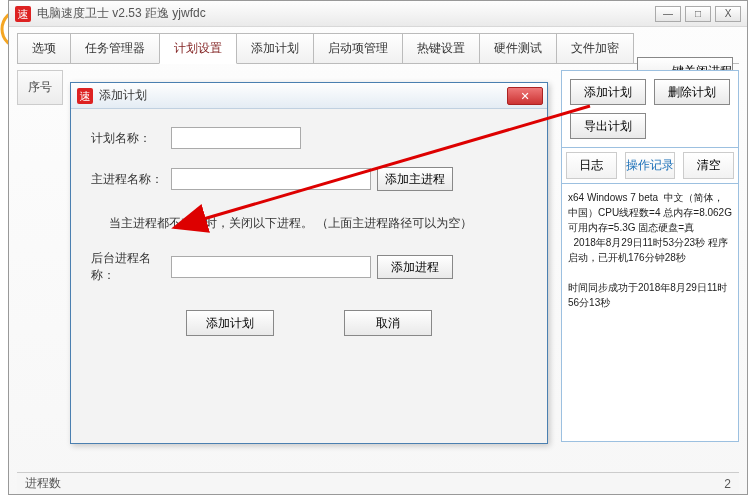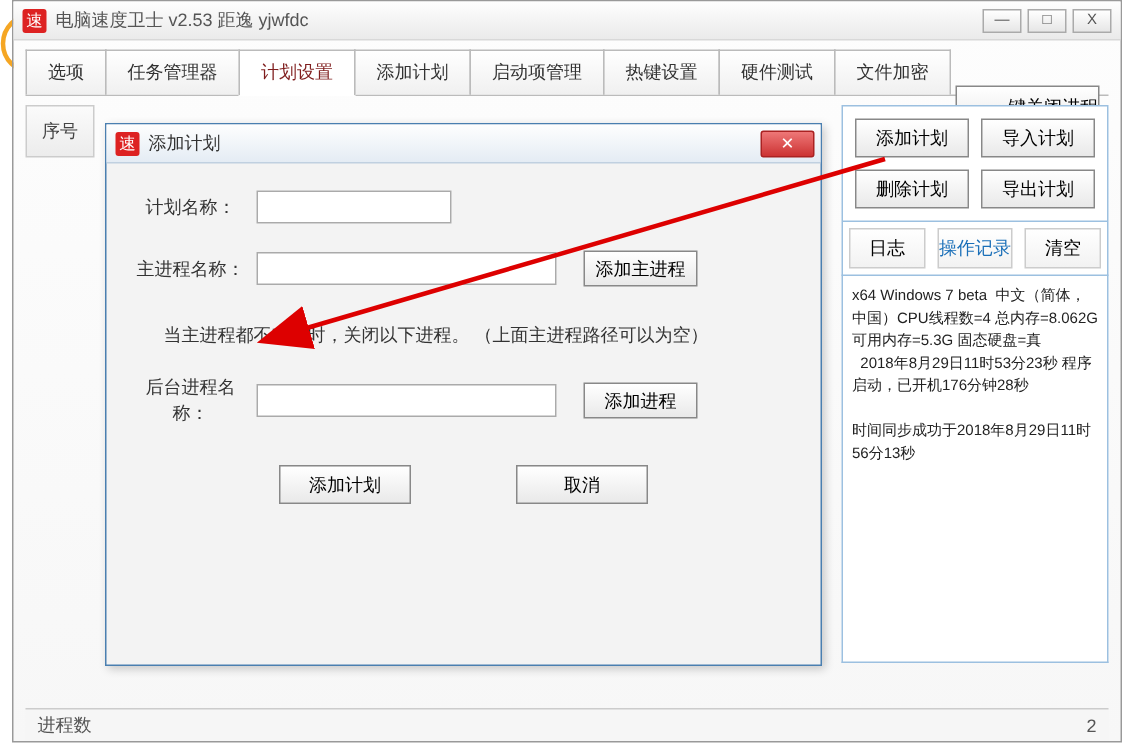--- a/index.html
+++ b/index.html
@@ -30,25 +30,25 @@
 .log-tab{flex:1;text-align:center;padding:4px 0;border:1px solid #ccc;margin:4px;cursor:pointer;background:linear-gradient(#fff,#f2f2f2)}
 .log-tab.active{color:#1a6fb8}
 .log-body{border:1px solid #9cc0e0;border-top:none;height:258px;padding:6px;background:#fff;font-size:10px;color:#222;line-height:1.5;overflow:hidden}
 .dialog{position:absolute;top:82px;left:70px;width:478px;height:362px;border:1px solid #4a7fb0;background:#f3f3f3;z-index:5;box-shadow:2px 2px 6px rgba(0,0,0,0.2)}
 .dlg-title{height:26px;background:linear-gradient(#fefefe,#e4ecf4);display:flex;align-items:center;padding:0 4px;border-bottom:1px solid #c0d0e0}
 .dlg-title-icon{width:16px;height:16px;background:#d22;color:#fff;font-size:11px;text-align:center;line-height:16px;border-radius:2px;margin:0 6px 0 2px}
 .dlg-title-text{flex:1;color:#333}
 .dlg-close{width:36px;height:18px;background:linear-gradient(#e77,#c33);border:1px solid #a22;color:#fff;text-align:center;line-height:16px;font-size:11px;cursor:pointer;border-radius:2px}
 .dlg-body{padding:18px 20px}
 .form-row{display:flex;align-items:center;margin-bottom:18px}
-.form-label{width:80px;text-align:center;padding-right:8px;color:#333}
+.form-label{width:80px;text-align:left;padding-right:8px;color:#333}
 .form-input{border:1px solid #aaa;background:#fff;height:22px;padding:2px 4px}
 .form-input.sm{width:130px}
 .form-input.lg{width:200px}
-.add-btn{margin-left:18px;width:76px;height:24px;border:1px solid #888;background:linear-gradient(#fff,#e9e9e9);cursor:pointer}
+.add-btn{margin-left:6px;width:76px;height:24px;border:1px solid #888;background:linear-gradient(#fff,#e9e9e9);cursor:pointer}
 .hint{margin:24px 0 18px 18px;color:#333}
 .dlg-buttons{display:flex;justify-content:center;gap:70px;margin-top:26px}
 .dlg-btn{width:88px;height:26px;border:1px solid #888;background:linear-gradient(#fff,#e9e9e9);cursor:pointer}
 .arrow{position:absolute;top:100px;left:170px;z-index:6;pointer-events:none}
 .status-bar{position:absolute;bottom:0;left:8px;right:8px;height:22px;border-top:1px solid #ccc;display:flex;align-items:center;padding:0 8px;color:#555;background:#f6f6f6}
 .status-spacer{flex:1}
 </style>
 </head>
 <body>
 
@@ -87,21 +87,20 @@
     <div class="tab">文件加密</div>
   </div>
   <div class="close-all-btn">一键关闭进程</div>
 
   <div class="content">
     <div class="col-header">序号</div>
 
     <div class="right-panel">
       <div class="btn-grid">
         <div class="btn">添加计划</div>
-        <div class="btn">导入计划</div>
         <div class="btn">删除计划</div>
         <div class="btn">导出计划</div>
       </div>
       <div class="log-header">
         <div class="log-tab">日志</div>
         <div class="log-tab active">操作记录</div>
         <div class="log-tab">清空</div>
       </div>
       <div class="log-body" style="white-space:pre-wrap">x64 Windows 7 beta  中文（简体，中国）CPU线程数=4 总内存=8.062G 可用内存=5.3G 固态硬盘=真
   2018年8月29日11时53分23秒 程序启动，已开机176分钟28秒

